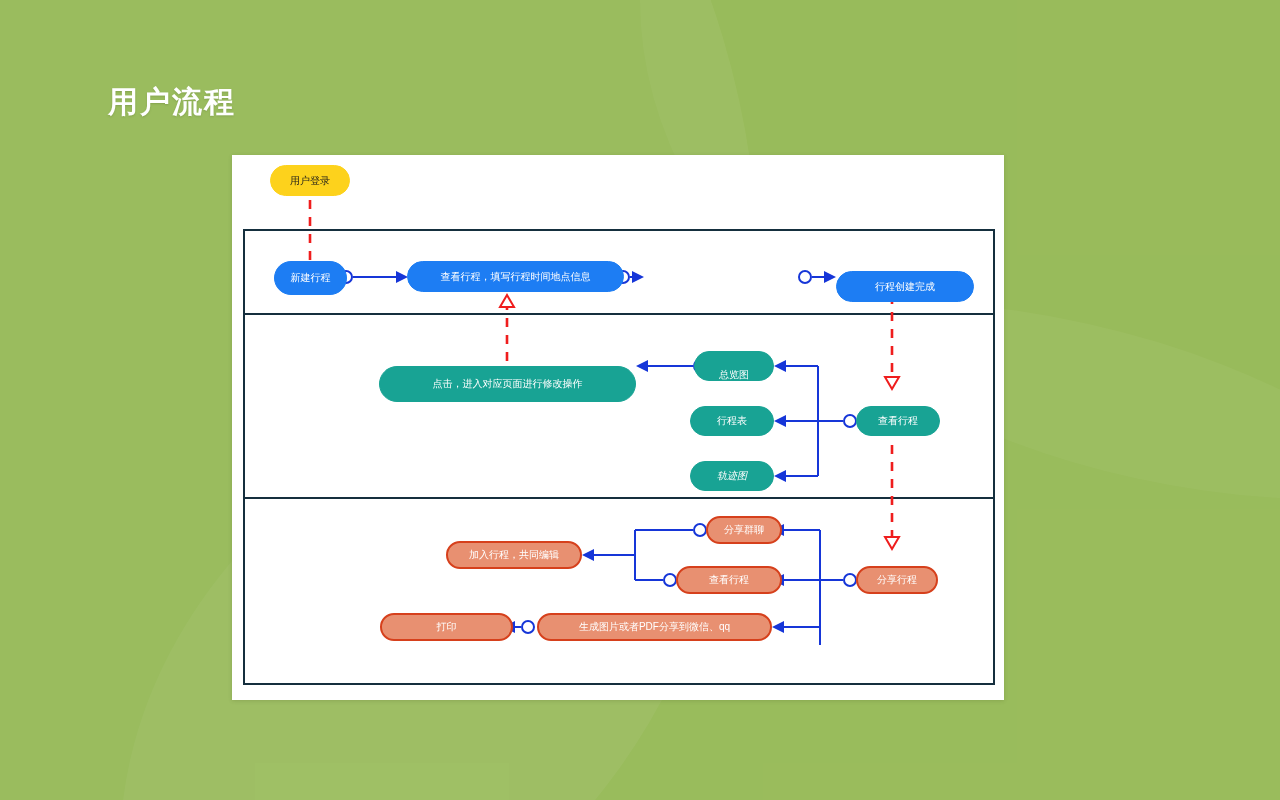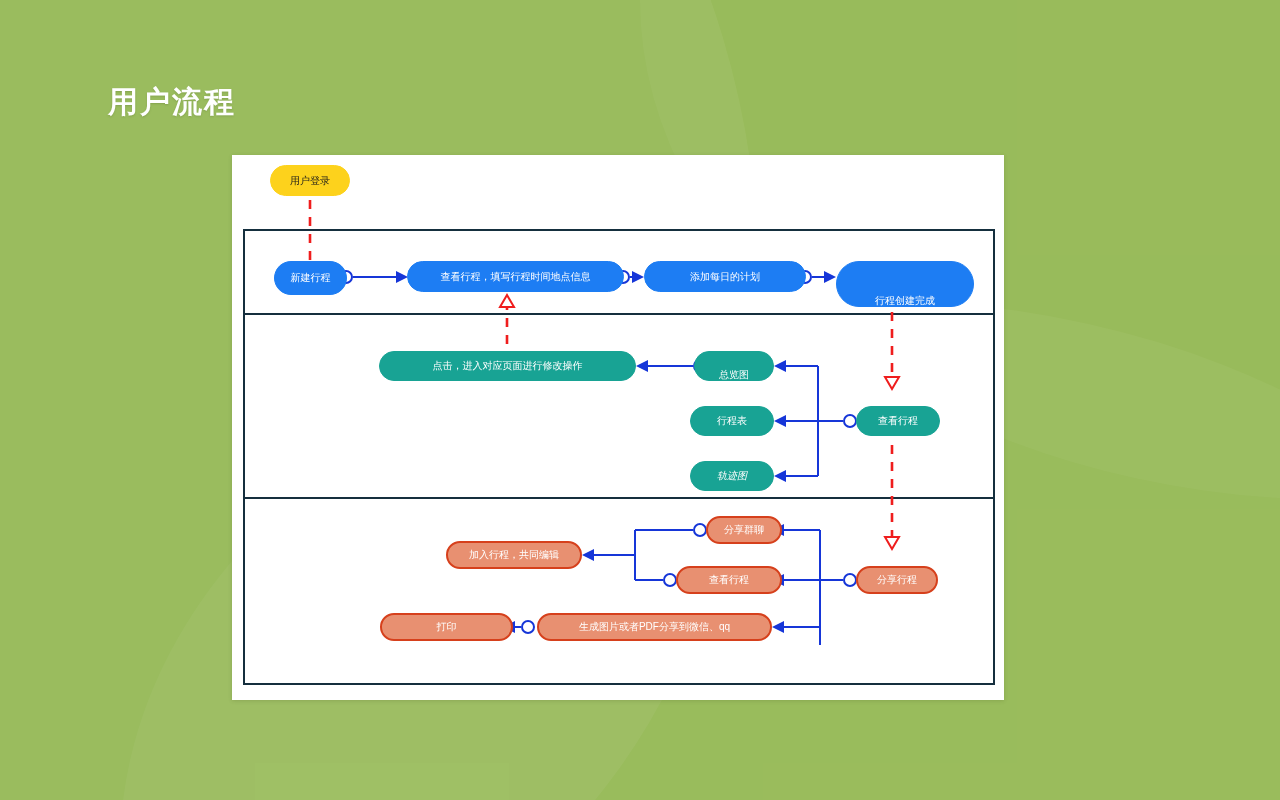--- a/index.html
+++ b/index.html
@@ -239,29 +239,26 @@
     </div>
 
     <div class="node blue" style="left:42px; top:106px; width:73px; height:34px;">
       <span>新建行程</span>
     </div>
 
     <div class="node blue" style="left:175px; top:106px; width:217px; height:31px;">
       <span>查看行程，填写行程时间地点信息</span>
     </div>
 
-    <div class="node blue" style="left:412px; top:106px; width:162px; height:31px;">
-      <span>添加每日的计划</span>
-    </div>
-
-    <div class="node blue" style="left:604px; top:106px; width:138px; height:46px;align-items:flex-end;">
+
+    <div class="node blue" style="left:604px; top:116px; width:138px; height:31px;">
       <span>行程创建完成</span>
     </div>
 
-    <div class="node teal" style="left:147px; top:196px; width:257px; height:30px;">
+    <div class="node teal" style="left:147px; top:211px; width:257px; height:36px;">
       <span>点击，进入对应页面进行修改操作</span>
     </div>
 
     <div class="node teal" style="left:462px; top:196px; width:80px; height:30px;align-items:flex-end;">
       <span>总览图</span>
     </div>
 
     <div class="node teal" style="left:458px; top:251px; width:84px; height:30px;">
       <span>行程表</span>
     </div>

